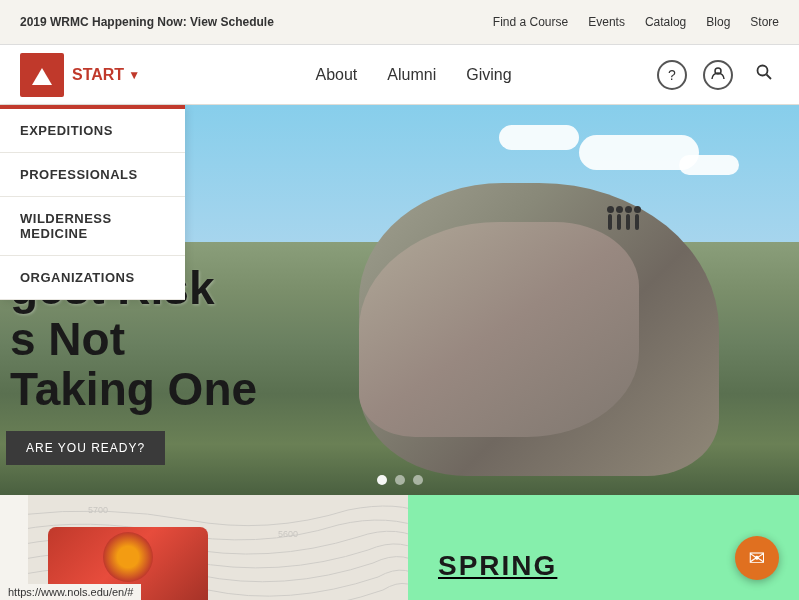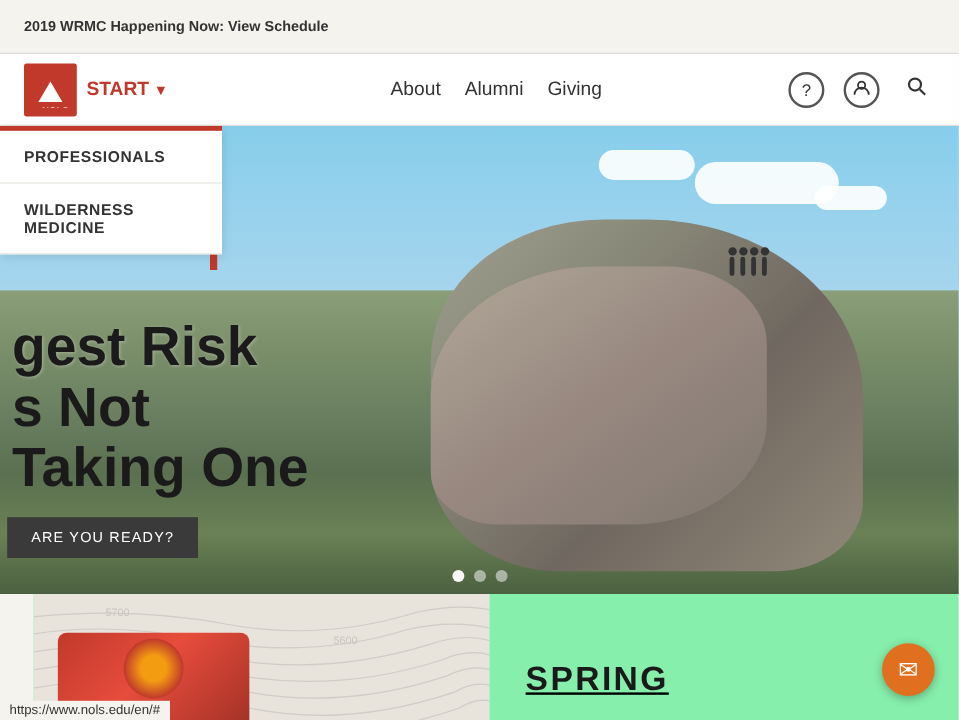--- a/index.html
+++ b/index.html
@@ -68,21 +68,21 @@
       cursor: pointer;
       display: flex;
       align-items: center;
       gap: 4px;
     }
     .start-btn .arrow { font-size: 12px; }
     .nav-center {
       flex: 1;
       display: flex;
       justify-content: center;
-      gap: 20px;
+      gap: 30px;
     }
     .nav-center a {
       font-size: 16px;
       color: #333;
       text-decoration: none;
       font-weight: 500;
     }
     .nav-icons {
       display: flex;
       align-items: center;
@@ -368,20 +368,27 @@
       font-size: 11px;
       color: #333;
       z-index: 1000;
     }
   </style>
 </head>
 <body>
 
 <div class="top-bar">
   <span class="top-bar-left">2019 WRMC Happening Now: View Schedule</span>
+  <div class="top-bar-right">
+    <a>Find a Course</a>
+    <a>Events</a>
+    <a>Catalog</a>
+    <a>Blog</a>
+    <a>Store</a>
+  </div>
 </div>
 
 <nav class="main-nav">
   <div class="logo-area">
     <div class="logo-box">
       <svg width="30" height="30" viewBox="0 0 30 30">
         <polygon points="5,25 15,8 25,25" fill="white"></polygon>
         <text x="8" y="35" font-size="8" fill="white" font-weight="bold">NOLS</text>
       </svg>
     </div>
@@ -411,22 +418,24 @@
       <span>
         <svg width="18" height="18" viewBox="0 0 18 18" fill="none">
           <circle cx="7.5" cy="7.5" r="5" stroke="#333" stroke-width="1.8"></circle>
           <line x1="11.5" y1="11.5" x2="16" y2="16" stroke="#333" stroke-width="1.8"></line>
         </svg>
       </span>
     </div>
   </div>
 
   <div class="dropdown-menu">
+    <div class="dropdown-item">EXPEDITIONS</div>
     <div class="dropdown-item">PROFESSIONALS</div>
     <div class="dropdown-item">WILDERNESS MEDICINE</div>
+    <div class="dropdown-item">ORGANIZATIONS</div>
   </div>
 </nav>
 
 <div class="hero">
   <div class="hero-bg">
     <div class="hero-sky"></div>
     <div class="cloud cloud1"></div>
     <div class="cloud cloud2"></div>
     <div class="cloud cloud3"></div>
     <div class="hero-rocks"></div>

